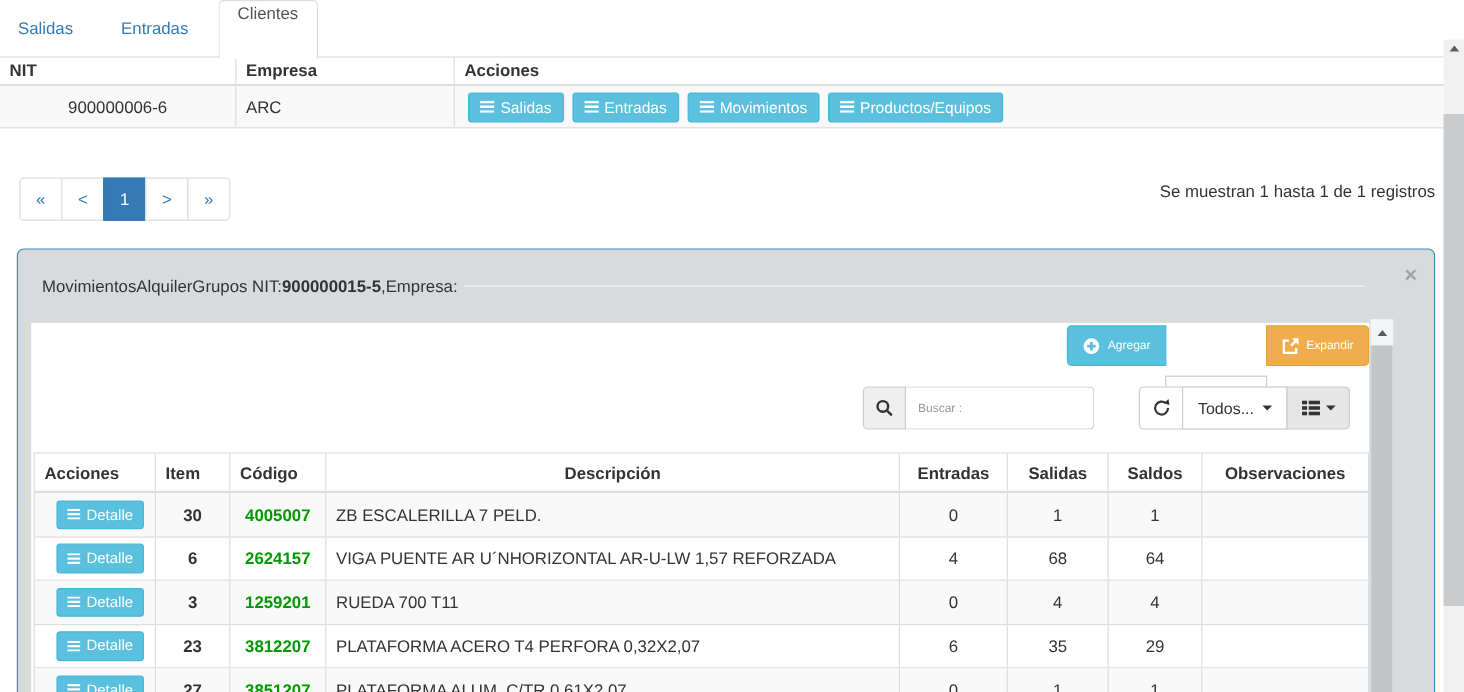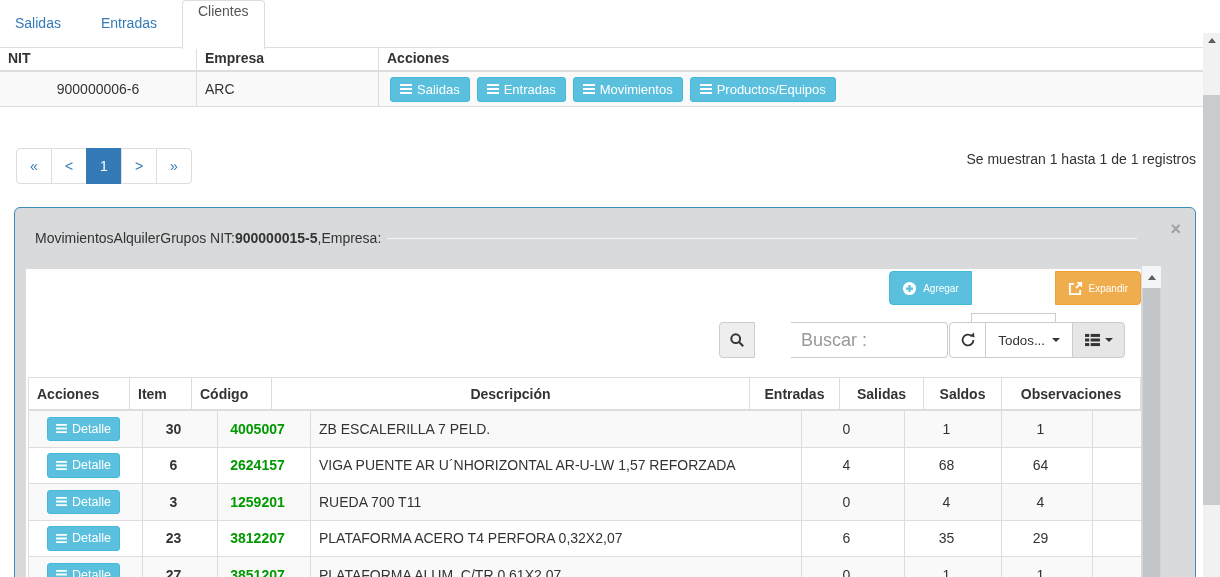--- a/index.html
+++ b/index.html
@@ -62,21 +62,21 @@
     gap: 6px; font-size: 10px; border: 1px solid #ccc; cursor: pointer; }
   .btn-agregar { background: #5bc0de; border-color: #46b8da; color: #fff; border-radius: 4px 0 0 4px; }
   .btn-exportar { background: #fff; border-color: #ccc; color: #333; margin-left: -1px; margin-top: 42px; }
   .btn-expandir { background: #f0ad4e; border-color: #eea236; color: #fff;
     border-radius: 0 4px 4px 0; margin-left: -1px; }
 
   .searchbar { position: absolute; top: 53px; left: 693px; display: flex; height: 36px; }
   .search-addon { width: 36px; background: #eee; border: 1px solid #ccc;
     border-radius: 4px 0 0 4px; display: flex; align-items: center; justify-content: center; }
   .search-input { width: 157px; border: 1px solid #ccc; border-left: none;
-    border-radius: 0 4px 4px 0; padding: 17px 10px; font-size: 18px; color: #333; outline: none; margin-left: 36px; }
+    border-radius: 0 4px 4px 0; padding: 17px 10px; font-size: 10px; color: #333; outline: none; }
   .search-input::placeholder { color: #999; }
 
   .filtergroup { position: absolute; top: 53px; right: 16px; display: flex; height: 36px; }
   .fg-btn { border: 1px solid #ccc; background: #fff; color: #333; margin-left: -1px;
     display: flex; align-items: center; justify-content: center; cursor: pointer; }
   .fg-refresh { width: 37px; margin-left: 0; border-radius: 4px 0 0 4px; }
   .fg-todos { padding: 0 12px; gap: 7px; justify-content: space-between; }
   .fg-cols { width: 53px; gap: 5px; background: #e6e6e6; border-radius: 0 4px 4px 0; }
 
   .caret { display: inline-block; width: 0; height: 0; border-left: 4px solid transparent;
@@ -84,21 +84,21 @@
 
   
   .dtable { position: absolute; left: 2px; top: 108px; width: 1113px; }
   .drow { display: grid; grid-template-columns: 101px 62px 80px 478px 90px 84px 78px 140px;
     align-items: center; }
   .drow > div { height: 100%; display: flex; align-items: center; justify-content: center;
     overflow: hidden; white-space: nowrap; border-left: 1px solid #ddd; }
   .drow > div:last-child { border-right: 1px solid #ddd; }
   .dhead { height: 34px; border-top: 1px solid #ddd; border-bottom: 2px solid #ddd; font-weight: bold; }
   .al { justify-content: flex-start !important; padding-left: 8px; }
-  .dbody .drow { height: 36.5px; border-bottom: 1px solid #ddd; gap: 13px; }
+  .dbody .drow { height: 36.5px; border-bottom: 1px solid #ddd; }
   .dbody .drow:nth-child(odd) { background: #f9f9f9; }
   .cell-item { font-weight: bold; }
   .cell-cod { font-weight: bold; color: #009900; }
   .btn-detalle { margin-left: 9px; padding: 5px 8px; font-size: 12.5px; }
 
   
   .inner-sb { position: absolute; left: 1127px; top: 58px; width: 19px; height: 313px;
     background: #d2d4d6; }
   .inner-sb .sb-up { height: 22px; background: #f4f5f6; display: flex; align-items: center;
     justify-content: center; cursor: pointer; }

